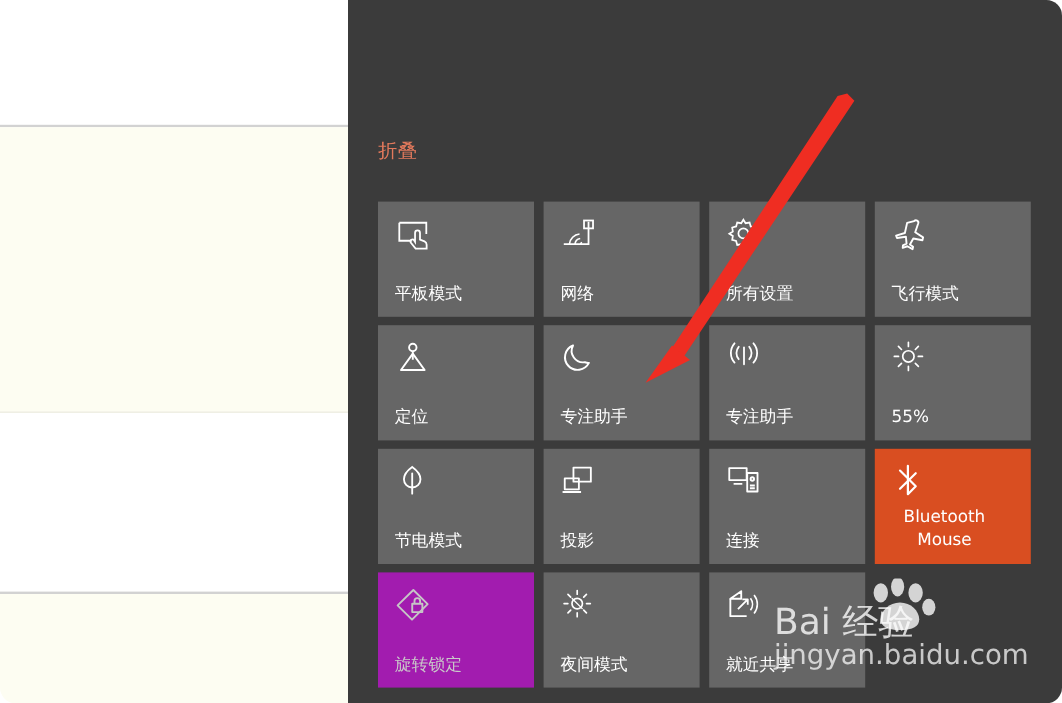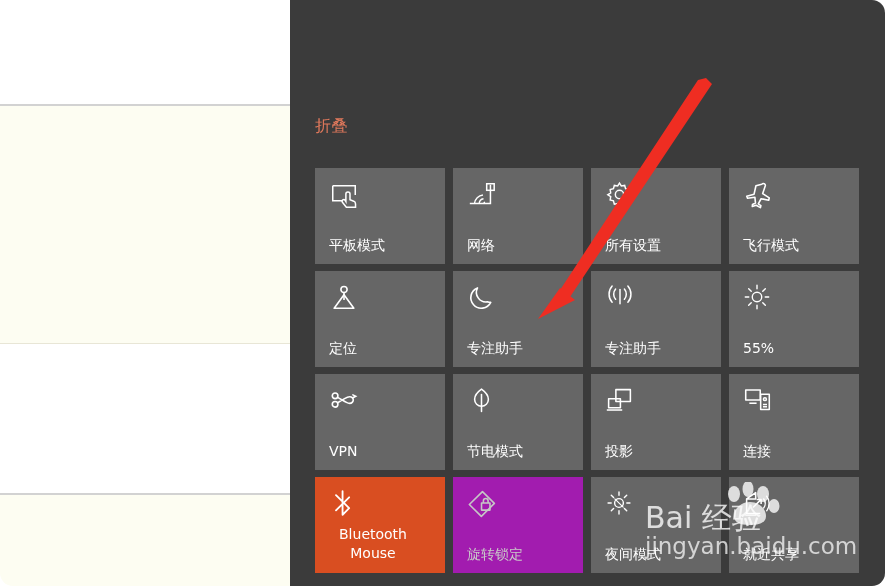--- a/index.html
+++ b/index.html
@@ -256,31 +256,20 @@
       <div class="tile">
         <span class="tile-icon">
           <svg viewBox="0 0 32 32" width="28" height="28" fill="none" stroke="currentColor" stroke-width="1.6" stroke-linecap="round">
             <circle cx="16" cy="16" r="5.4"></circle>
             <path d="M16 2.6v4M16 25.4v4M2.6 16h4M25.4 16h4M6.5 6.5l2.9 2.9M22.6 22.6l2.9 2.9M25.5 6.5l-2.9 2.9M9.4 22.6l-2.9 2.9"></path>
           </svg>
         </span>
         <span class="tile-label">55%</span>
       </div>
 
-      <div class="tile">
-        <span class="tile-icon">
-          <svg viewBox="0 0 32 32" width="30" height="30" fill="none" stroke="currentColor" stroke-width="1.7" stroke-linecap="round">
-            <circle cx="6.5" cy="10.5" r="3"></circle>
-            <circle cx="6.5" cy="19.5" r="3"></circle>
-            <path d="M9.2 12.1c3.6 2 6.2 3.6 9.4 5.4 2.5 1.4 5 1.3 6.4-.3 1.6-1.8 1-4.5-1.3-5.4-2.2-.9-4.6.2-7.1 1.7-3.1 1.8-5.1 3-7.4 4.4"></path>
-            <path d="M25.5 9.5l3 1.5-3 1.6"></path>
-          </svg>
-        </span>
-        <span class="tile-label">VPN</span>
-      </div>
 
       <div class="tile">
         <span class="tile-icon">
           <svg viewBox="0 0 32 32" width="29" height="29" fill="none" stroke="currentColor" stroke-width="1.7" stroke-linecap="round">
             <path d="M16 3.5c5.6 4 7.6 7.6 7.6 11.2 0 4.3-3.4 7.6-7.6 7.6s-7.6-3.3-7.6-7.6c0-3.6 2-7.2 7.6-11.2z"></path>
             <path d="M16 9.5V28"></path>
           </svg>
         </span>
         <span class="tile-label">节电模式</span>
       </div>

